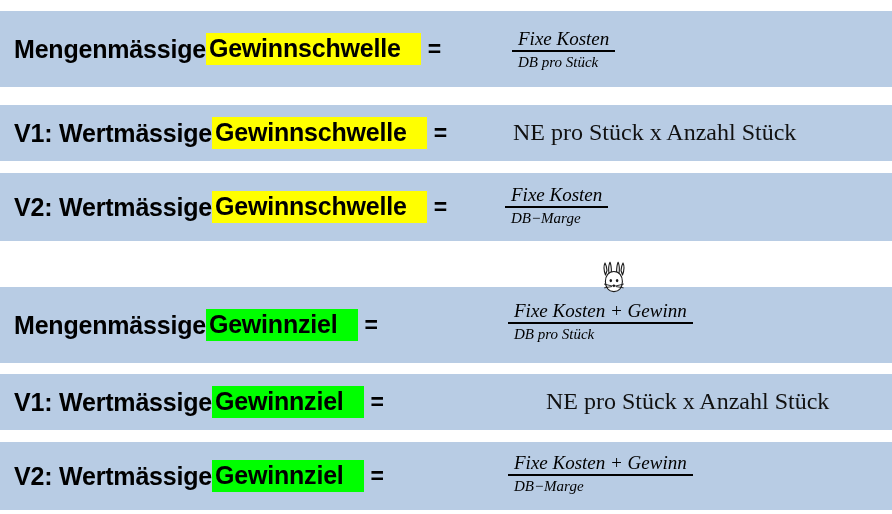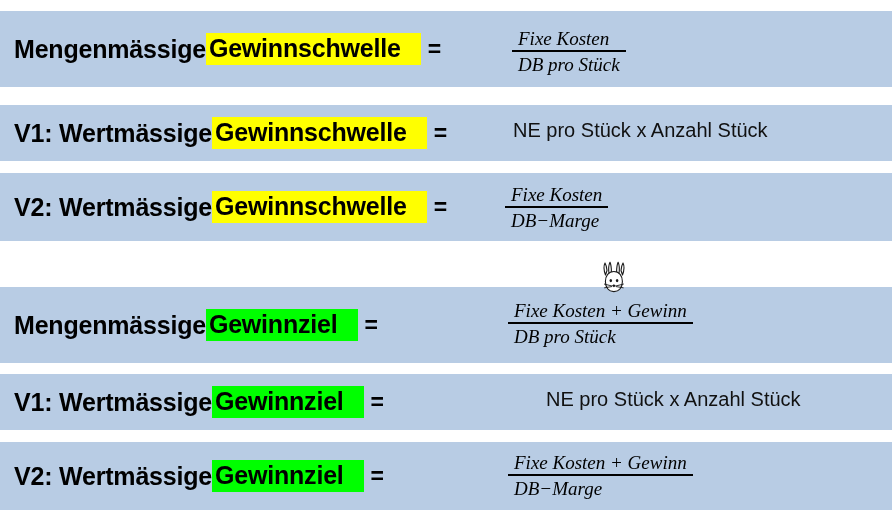--- a/index.html
+++ b/index.html
@@ -53,23 +53,23 @@
   .eq {
     font-weight: bold;
     font-size: 23px;
     color: #000;
     margin-left: 7px;
   }
 
   
   .rhs-text {
     position: absolute;
-    font-family: Liberation Sans, sans-serif;
+    font-family: Liberation Serif, serif;
     font-weight: normal;
-    font-size: 20px;
+    font-size: 24px;
     color: #111;
     white-space: nowrap;
   }
 
   
   .frac {
     position: absolute;
     display: inline-block;
     text-align: left;
     font-family: "Liberation Serif", serif;
@@ -84,21 +84,21 @@
     white-space: nowrap;
   }
   .frac .bar {
     display: block;
     height: 2px;
     background: #000;
     width: 100%;
   }
   .frac .den {
     display: block;
-    font-size: 19px;
+    font-size: 15px;
     padding: 2px 6px 0 6px;
     white-space: nowrap;
   }
 
   
   #cursor {
     position: absolute;
     width: 26px;
     height: 34px;
     pointer-events: none;

